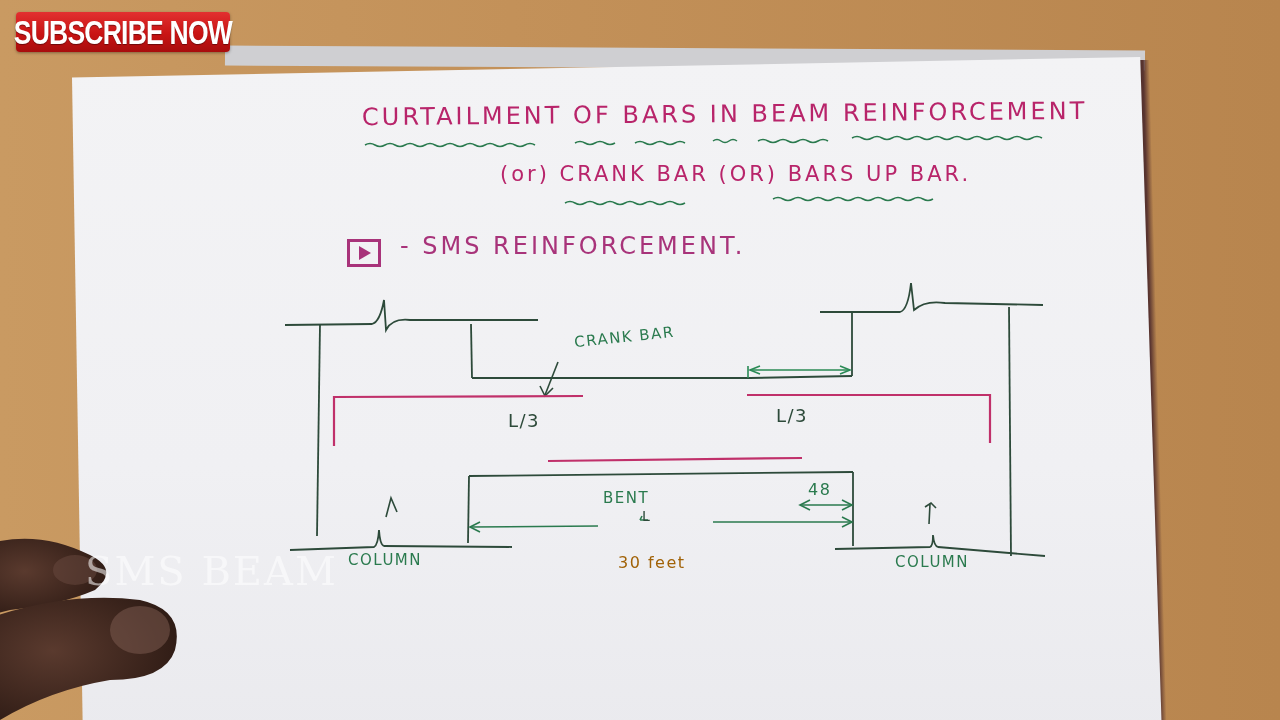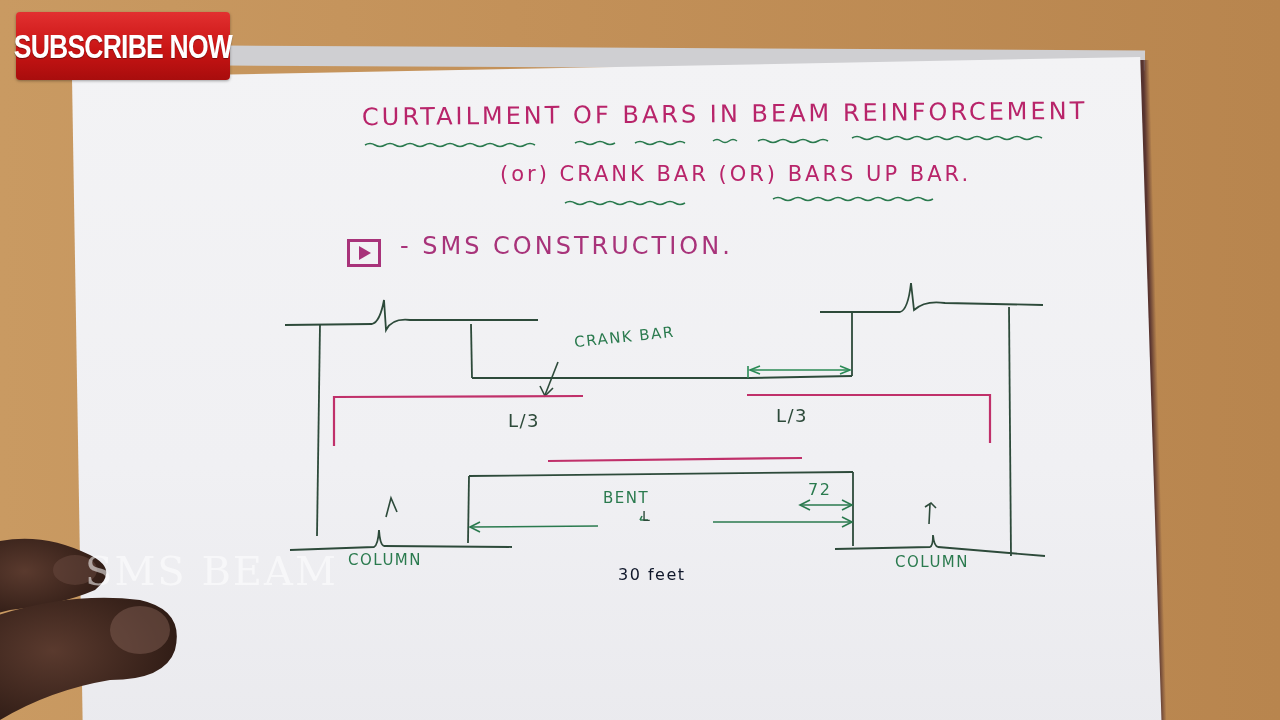--- a/index.html
+++ b/index.html
@@ -17,21 +17,21 @@
     background: linear-gradient(180deg,#f3f3f5 0%, #f0f0f3 60%, #eaeaee 100%);
     clip-path: polygon(0 3%, 98% 0, 100% 100%, 1% 100%);
     box-shadow: 4px 0 0 #4b2a22;
   }
   .paper-edge {
     position:absolute; left:1142px; top:60px; width:16px; height:660px;
     background: linear-gradient(90deg,#3e2421,#5a3530 60%, rgba(0,0,0,0));
     transform: skewX(1.5deg);
   }
   .subscribe {
-    position:absolute; left:16px; top:12px; width:214px; height:68px;
+    position:absolute; left:16px; top:12px; width:214px; height:40px;
     background: linear-gradient(180deg,#e23030 0%, #c91414 55%, #a80d0d 100%);
     border-radius:4px; box-shadow: 0 1px 3px rgba(0,0,0,0.35);
     display:flex; align-items:center; justify-content:center;
   }
   .subscribe span {
     color:#fff; font-family:"Liberation Sans", sans-serif; font-weight:bold;
     font-size:34px; letter-spacing:-1px; transform: scaleX(0.78); white-space:nowrap;
     text-shadow: 0 1px 1px rgba(0,0,0,0.4);
   }
   .hand {
@@ -66,21 +66,21 @@
 <div class="paper"></div>
 
 <div class="subscribe">
   <span>SUBSCRIBE NOW</span>
 </div>
 
 <div class="hw pink title1">CURTAILMENT OF BARS IN BEAM REINFORCEMENT</div>
 <div class="hw pink title2">(or) CRANK BAR (OR) BARS UP BAR.</div>
 
 <div class="play-icon"></div>
-<div class="hw channel">- SMS CONSTRUCTION.</div>
+<div class="hw channel">- SMS REINFORCEMENT.</div>
 
 <svg class="diagram" width="1280" height="720">
 
   <g stroke="#2a7a4e" stroke-width="1.5" fill="none">
     <path d="M365 145 q5 -3 10 0 t10 0 t10 0 t10 0 t10 0 t10 0 t10 0 t10 0 t10 0 t10 0 t10 0 t10 0 t10 0 t10 0 t10 0 t10 0 t10 0"></path>
     <path d="M575 143 q5 -3 10 0 t10 0 t10 0 t10 0"></path>
     <path d="M635 143 q5 -3 10 0 t10 0 t10 0 t10 0 t10 0"></path>
     <path d="M713 141 q4 -3 8 0 t8 0 t8 0"></path>
     <path d="M758 141 q5 -3 10 0 t10 0 t10 0 t10 0 t10 0 t10 0 t10 0"></path>
     <path d="M852 138 q5 -3 10 0 t10 0 t10 0 t10 0 t10 0 t10 0 t10 0 t10 0 t10 0 t10 0 t10 0 t10 0 t10 0 t10 0 t10 0 t10 0 t10 0 t10 0 t10 0"></path>
@@ -146,22 +146,22 @@
     <path d="M386 517 L391 498 L397 512"></path>
     <path d="M929 524 L930 504 M925 507 L931 503 L936 508"></path>
   </g>
 </svg>
 
 <div class="lbl green" style="left:574px; top:328px; transform:rotate(-6deg);">CRANK BAR</div>
 <div class="lbl" style="left:508px; top:410px; color:#2d4a3a; font-size:18px;">L/3</div>
 <div class="lbl" style="left:776px; top:405px; color:#2d4a3a; font-size:18px;">L/3</div>
 <div class="lbl green" style="left:603px; top:489px;">BENT</div>
 <div class="lbl" style="left:642px; top:508px; color:#2d4a3a; font-size:14px;">L</div>
-<div class="lbl" style="left:618px; top:553px; color:#0f172a; font-size:16px;margin-top:12px;">30 feet</div>
-<div class="lbl green" style="left:808px; top:480px; font-size:16px;">72</div>
+<div class="lbl" style="left:618px; top:553px; color:#a16207; font-size:16px;">30 feet</div>
+<div class="lbl green" style="left:808px; top:480px; font-size:16px;">48</div>
 <div class="lbl green" style="left:348px; top:551px;">COLUMN</div>
 <div class="lbl green" style="left:895px; top:553px;">COLUMN</div>
 
 <svg class="hand" viewBox="0 0 230 200">
   <defs>
     <radialGradient id="skin" cx="40%" cy="40%" r="70%">
       <stop offset="0%" stop-color="#5a3a2e"></stop>
       <stop offset="100%" stop-color="#2a1812"></stop>
     </radialGradient>
   </defs>

